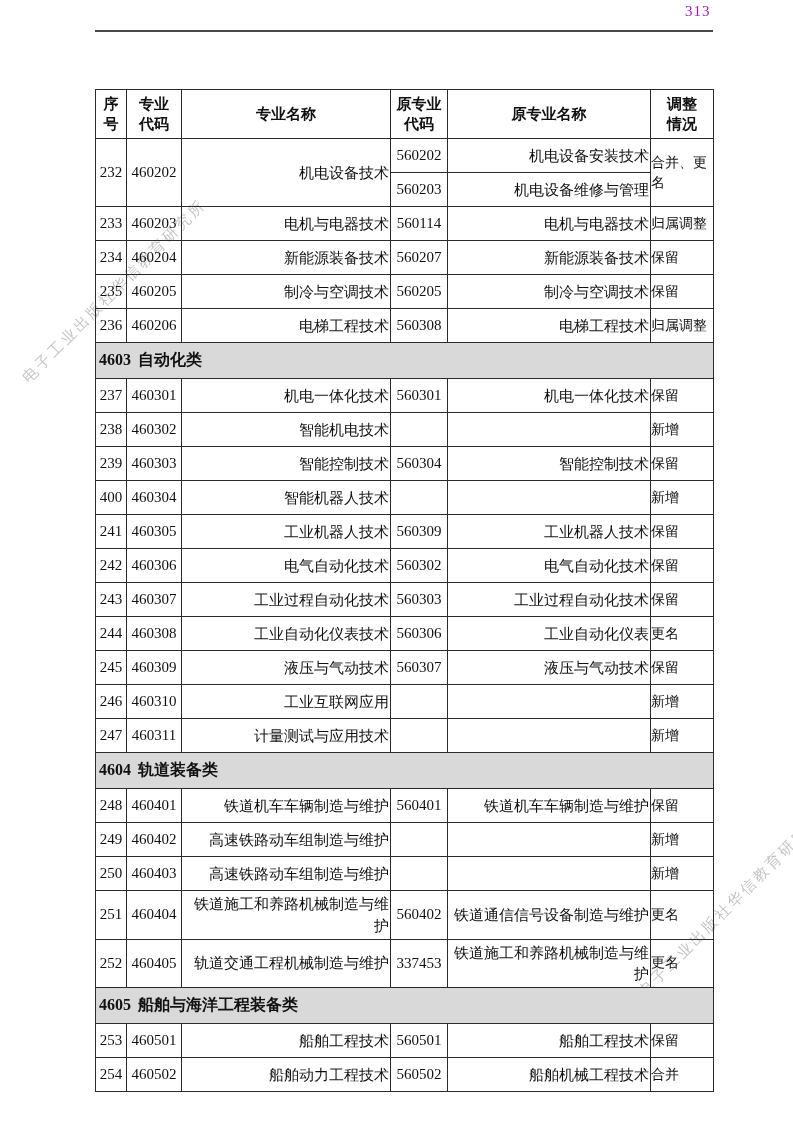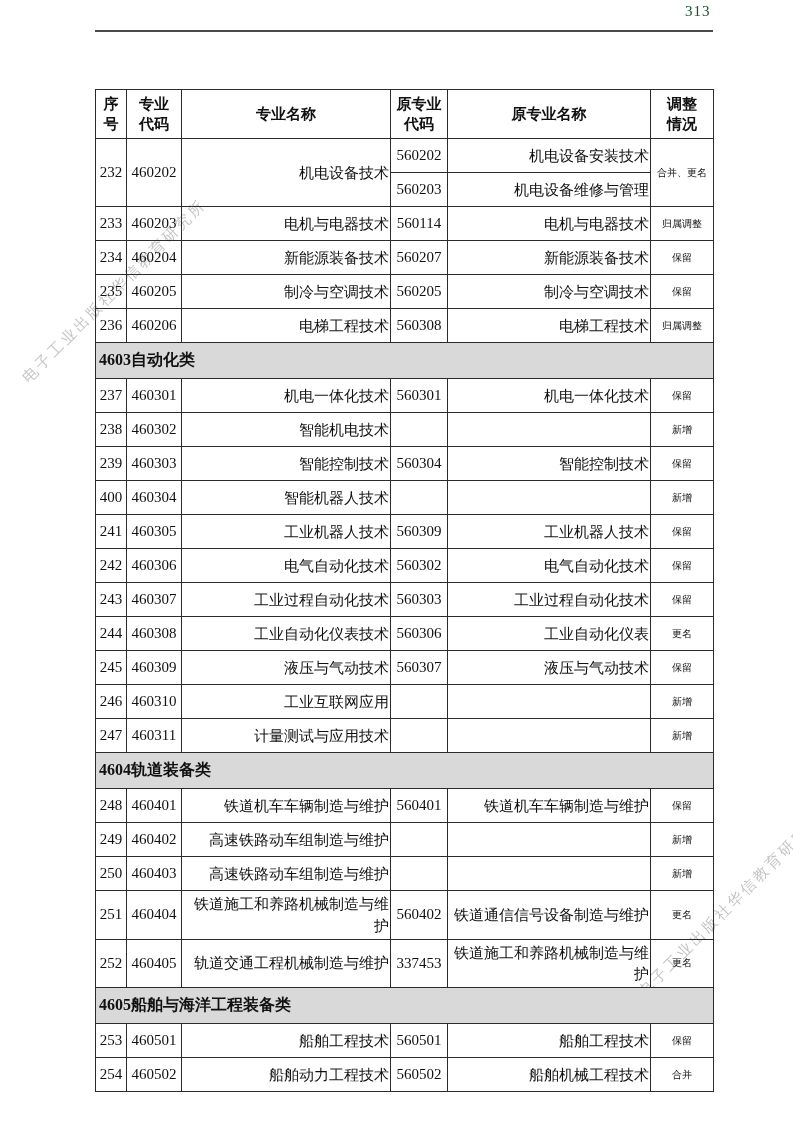--- a/index.html
+++ b/index.html
@@ -3,21 +3,21 @@
 <meta charset="utf-8">
 <style>
   html,body{margin:0;padding:0;}
   body{
     width:793px;height:1122px;position:relative;overflow:hidden;
     background:#ffffff;color:#111;
     font-family:"Liberation Sans", sans-serif;
   }
   .page-number{
     position:absolute;top:3px;left:685px;
-    font:15px "Liberation Serif", serif;color:#14532d;letter-spacing:1px;
+    font:15px "Liberation Serif", serif;color:#a21caf;letter-spacing:1px;
   }
   .header-rule{
     position:absolute;top:30px;left:95px;width:618px;height:2px;
     background:#4a4a4a;
   }
   .watermark{
     position:absolute;color:#b5b5b5;opacity:.8;
     font-size:15px;letter-spacing:3px;white-space:nowrap;
     transform:rotate(-45deg);transform-origin:left bottom;
     pointer-events:none;user-select:none;
@@ -45,36 +45,36 @@
     font-family:"Liberation Serif", serif;
     font-size:15px;
   }
   td.name{
     text-align:right;
     padding:2px 1px 2px 4px;
     line-height:1.45;
     word-break:break-all;
   }
   td.adjust{
-    text-align:center;
-    font-size:10px;
+    font-size:14px;
     padding:2px 0;
     line-height:1.4;
     word-break:break-all;
   }
   tr.section td{
     background:#d9d9d9;
     font-weight:bold;
     font-size:16px;
     height:31px;
     padding-left:3px;
     text-align:left;
   }
   tr.section .sec-num{
     font-family:"Liberation Serif", serif;
+    margin-right:7px;
   }
 </style>
 </head>
 <body>
 
 <div class="page-number">313</div>
 <div class="header-rule"></div>
 
 <div class="watermark wm1">电子工业出版社华信教育研究所</div>
 <div class="watermark wm2">电子工业出版社华信教育研究所</div>

